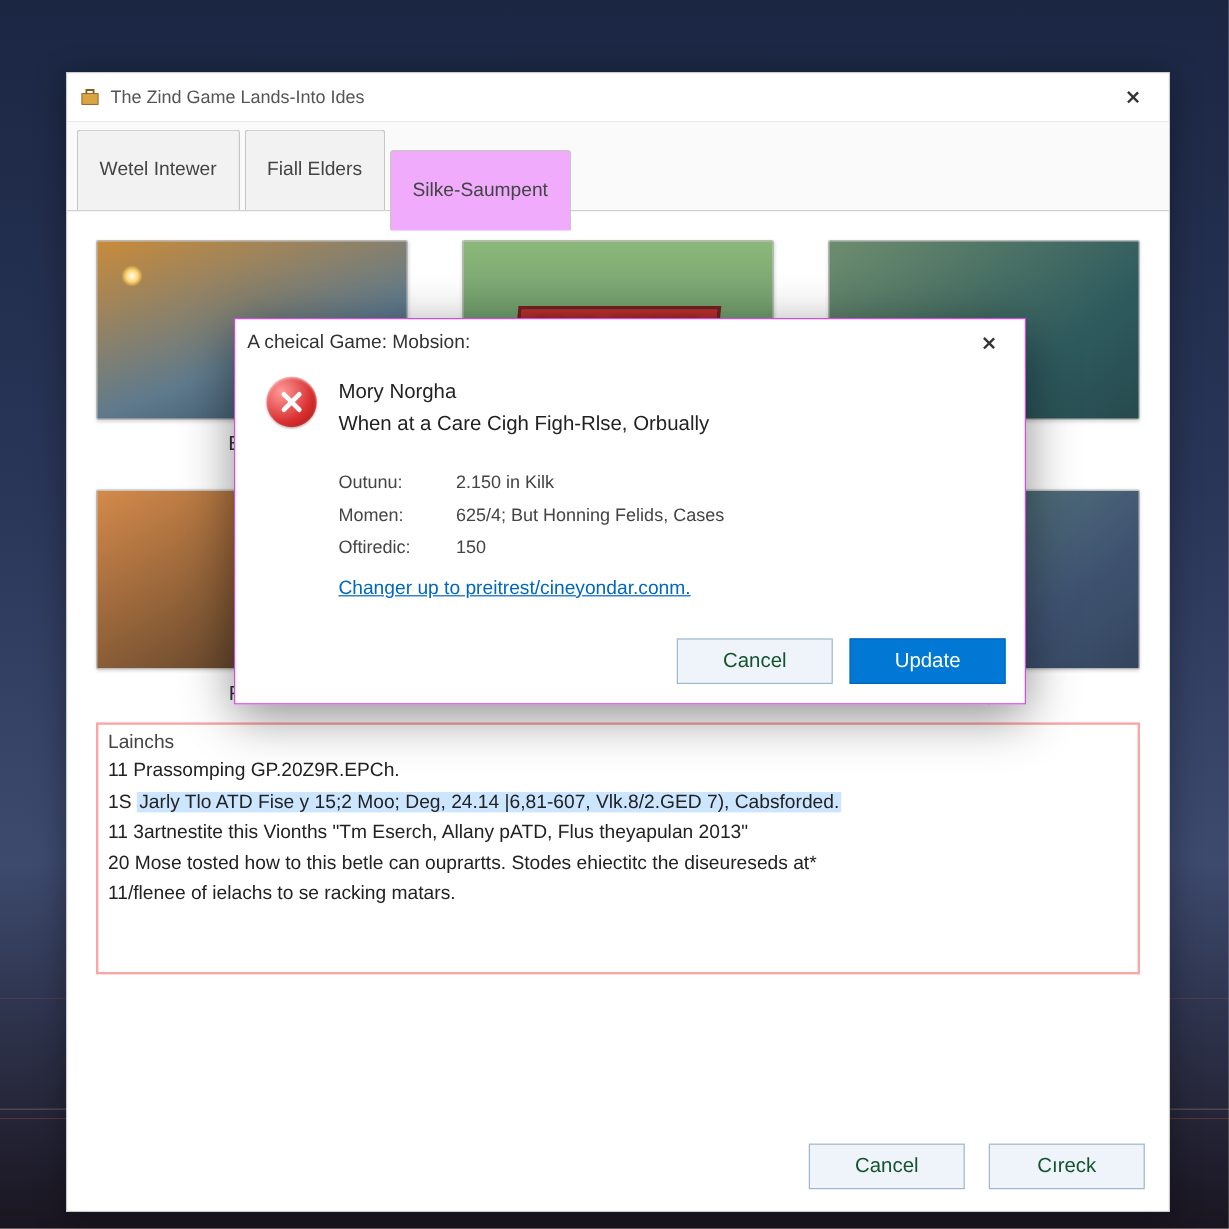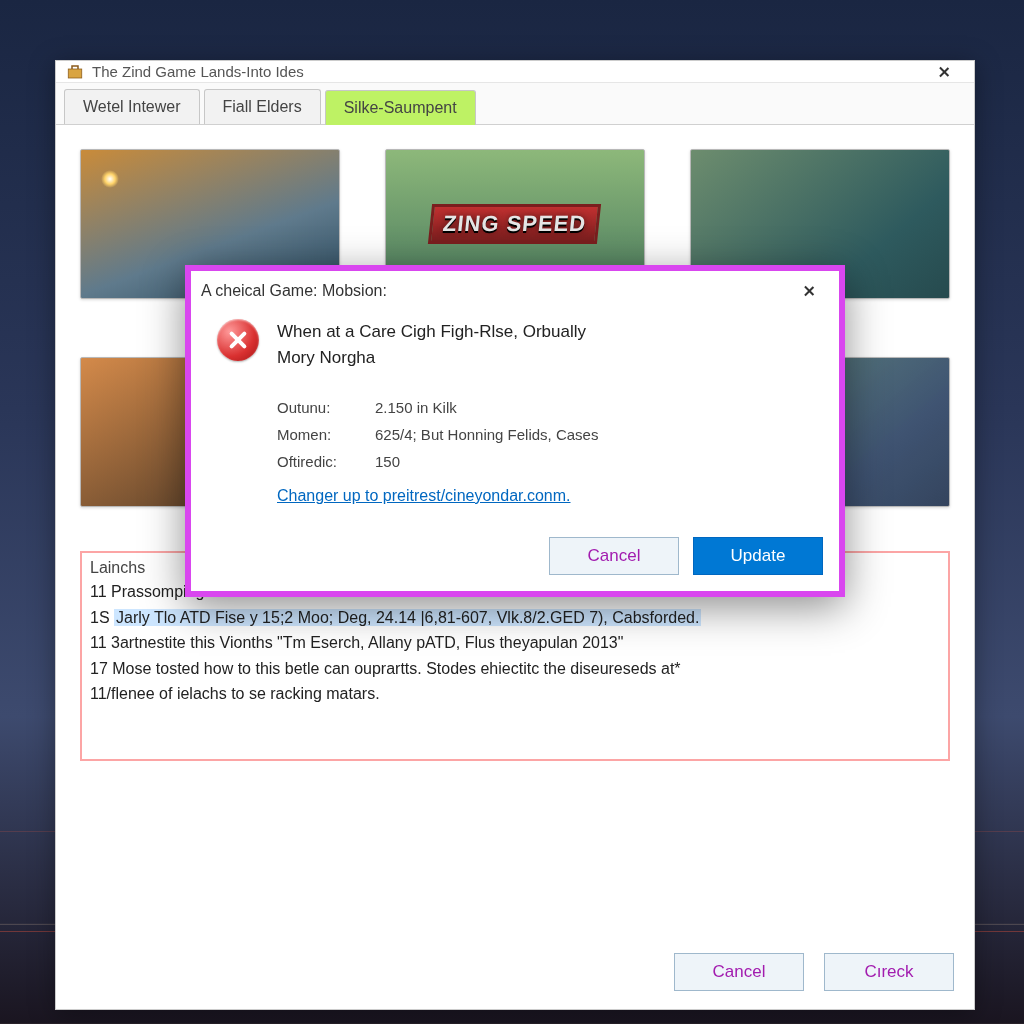--- a/index.html
+++ b/index.html
@@ -24,21 +24,21 @@
   .bg-streaks::after { bottom:60px; opacity:.5; }
 
   
   .main-window {
     position:absolute; left:55px; top:60px; width:920px; height:950px;
     background:#ffffff; border:1px solid #cccccc;
     box-shadow:0 4px 24px rgba(0,0,0,0.35);
     display:flex; flex-direction:column;
   }
   .titlebar {
-    height:22px; display:flex; align-items:center; padding:0 8px 0 10px;
+    height:41px; display:flex; align-items:center; padding:0 8px 0 10px;
     border-bottom:1px solid #e6e6e6;
   }
   .titlebar .icon { width:18px; height:18px; margin-right:8px; }
   .titlebar .title { flex:1; color:#555; font-size:15px; }
   .titlebar .close-btn {
     width:44px; height:30px; display:flex; align-items:center; justify-content:center;
     cursor:pointer;
   }
   .x-shape { width:12px; height:12px; position:relative; }
   .x-shape::before, .x-shape::after {
@@ -46,25 +46,25 @@
     background:#333; transform-origin:center;
   }
   .x-shape::before{ transform:translateX(-50%) rotate(45deg);}
   .x-shape::after{ transform:translateX(-50%) rotate(-45deg);}
 
   .tabs {
     display:flex; gap:4px; padding:6px 8px 0 8px; border-bottom:1px solid #d0d0d0;
     background:#fafafa;
   }
   .tab {
-    padding:8px 18px; border:1px solid #c7c7c7; border-bottom:none;
+    padding:24px 18px; border:1px solid #c7c7c7; border-bottom:none;
     background:#f2f2f2; color:#444; font-size:16px; cursor:pointer;
     border-radius:3px 3px 0 0;
   }
-  .tab.active { background:#bef264; position:relative; top:1px; }
+  .tab.active { background:#f0abfc; position:relative; top:17px; }
 
   .content { flex:1; padding:24px 24px 8px 24px; display:flex; flex-direction:column; }
 
   .thumb-row { display:flex; justify-content:space-between; gap:24px; }
   .thumb-item { width:260px; display:flex; flex-direction:column; align-items:center; gap:10px;}
   .thumb {
     width:260px; height:150px; border:1px solid #b8b8b8; border-radius:2px;
     background-size:cover; background-position:center;
     box-shadow:0 1px 3px rgba(0,0,0,0.15);
   }
@@ -91,29 +91,29 @@
   }
   .log-title { color:#444; margin-bottom:2px; }
   .log-line { white-space:nowrap; line-height:1.6;}
   .log-hl { background:#cde6ff; padding:0 2px; }
 
   .main-footer {
     display:flex; justify-content:flex-end; gap:20px; padding:18px 20px;
   }
   .btn {
     min-width:130px; height:38px; padding:0 22px;
-    border:1px solid #9fb8cc; background:#eef4f9; color:#a21caf;
+    border:1px solid #9fb8cc; background:#eef4f9; color:#14532d;
     font-size:17px; cursor:pointer; display:flex; align-items:center; justify-content:center;
   }
   .btn-primary { border-color:#0067c0; background:#0078d4; color:#fff;}
 
   
   .modal {
-    position:absolute; left:185px; top:265px; width:660px;
-    background:#ffffff; border:6px solid #d946ef;
+    position:absolute; left:195px; top:265px; width:660px;
+    background:#ffffff; border:1px solid #d946ef;
     box-shadow:0 10px 40px rgba(0,0,0,0.45);
     z-index:10;
   }
   .modal .titlebar { border-bottom:none; height:40px;}
   .modal .title { color:#333; font-size:16px; font-weight:500;}
   .modal-body { padding:8px 26px 18px 26px; }
   .msg-row { display:flex; gap:18px; align-items:flex-start;}
   .err-icon {
     width:42px; height:42px; border-radius:50%; flex-shrink:0;
     background:radial-gradient(circle at 30% 30%, #ff9a9a, #d93030 60%, #a31515);
@@ -190,21 +190,21 @@
         <div class="thumb-label">ntp</div>
       </div>
     </div>
 
     <div class="log-panel">
       <div class="log-title">Lainchs</div>
       <div id="log-lines">
           <div class="log-line">11 Prassomping GP.20Z9R.EPCh.</div>
           <div class="log-line">1S <span class="log-hl">Jarly Tlo ATD Fise y 15;2 Moo; Deg, 24.14 |6,81-607, Vlk.8/2.GED 7), Cabsforded.</span></div>
           <div class="log-line">11 3artnestite this Vionths "Tm Eserch, Allany pATD, Flus theyapulan 2013"</div>
-          <div class="log-line">17 Mose tosted how to this betle can ouprartts. Stodes ehiectitc the diseureseds at*</div>
+          <div class="log-line">20 Mose tosted how to this betle can ouprartts. Stodes ehiectitc the diseureseds at*</div>
           <div class="log-line">11/flenee of ielachs to se racking matars.</div>
         </div>
     </div>
 
   </div>
 
   <div class="main-footer">
     <button class="btn">Cancel</button>
     <button class="btn">Cıreck</button>
   </div>
@@ -216,22 +216,22 @@
     <div class="close-btn">
         <div class="x-shape"></div>
       </div>
   </div>
   <div class="modal-body">
     <div class="msg-row">
       <div class="err-icon">
           <div class="xw"></div>
         </div>
       <div class="msg-text">
+        <div>Mory Norgha</div>
         <div>When at a Care Cigh Figh-Rlse, Orbually</div>
-        <div>Mory Norgha</div>
       </div>
     </div>
     <div class="details" id="modal-details">
         <div class="row">
           <div class="k">Outunu:</div>
           <div>2.150 in Kilk</div>
         </div>
         <div class="row">
           <div class="k">Momen:</div>
           <div>625/4; But Honning Felids, Cases</div>

